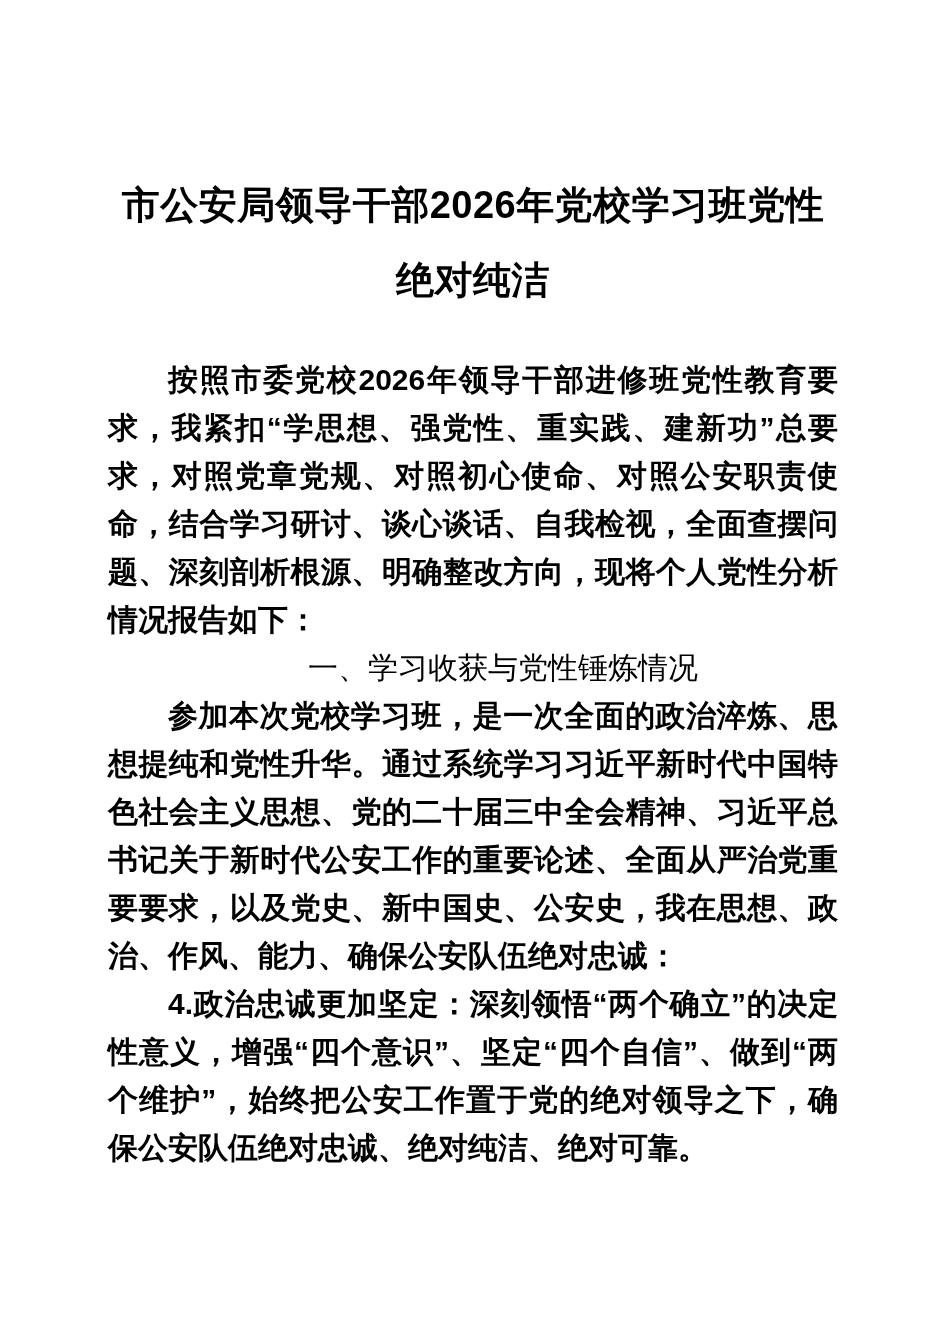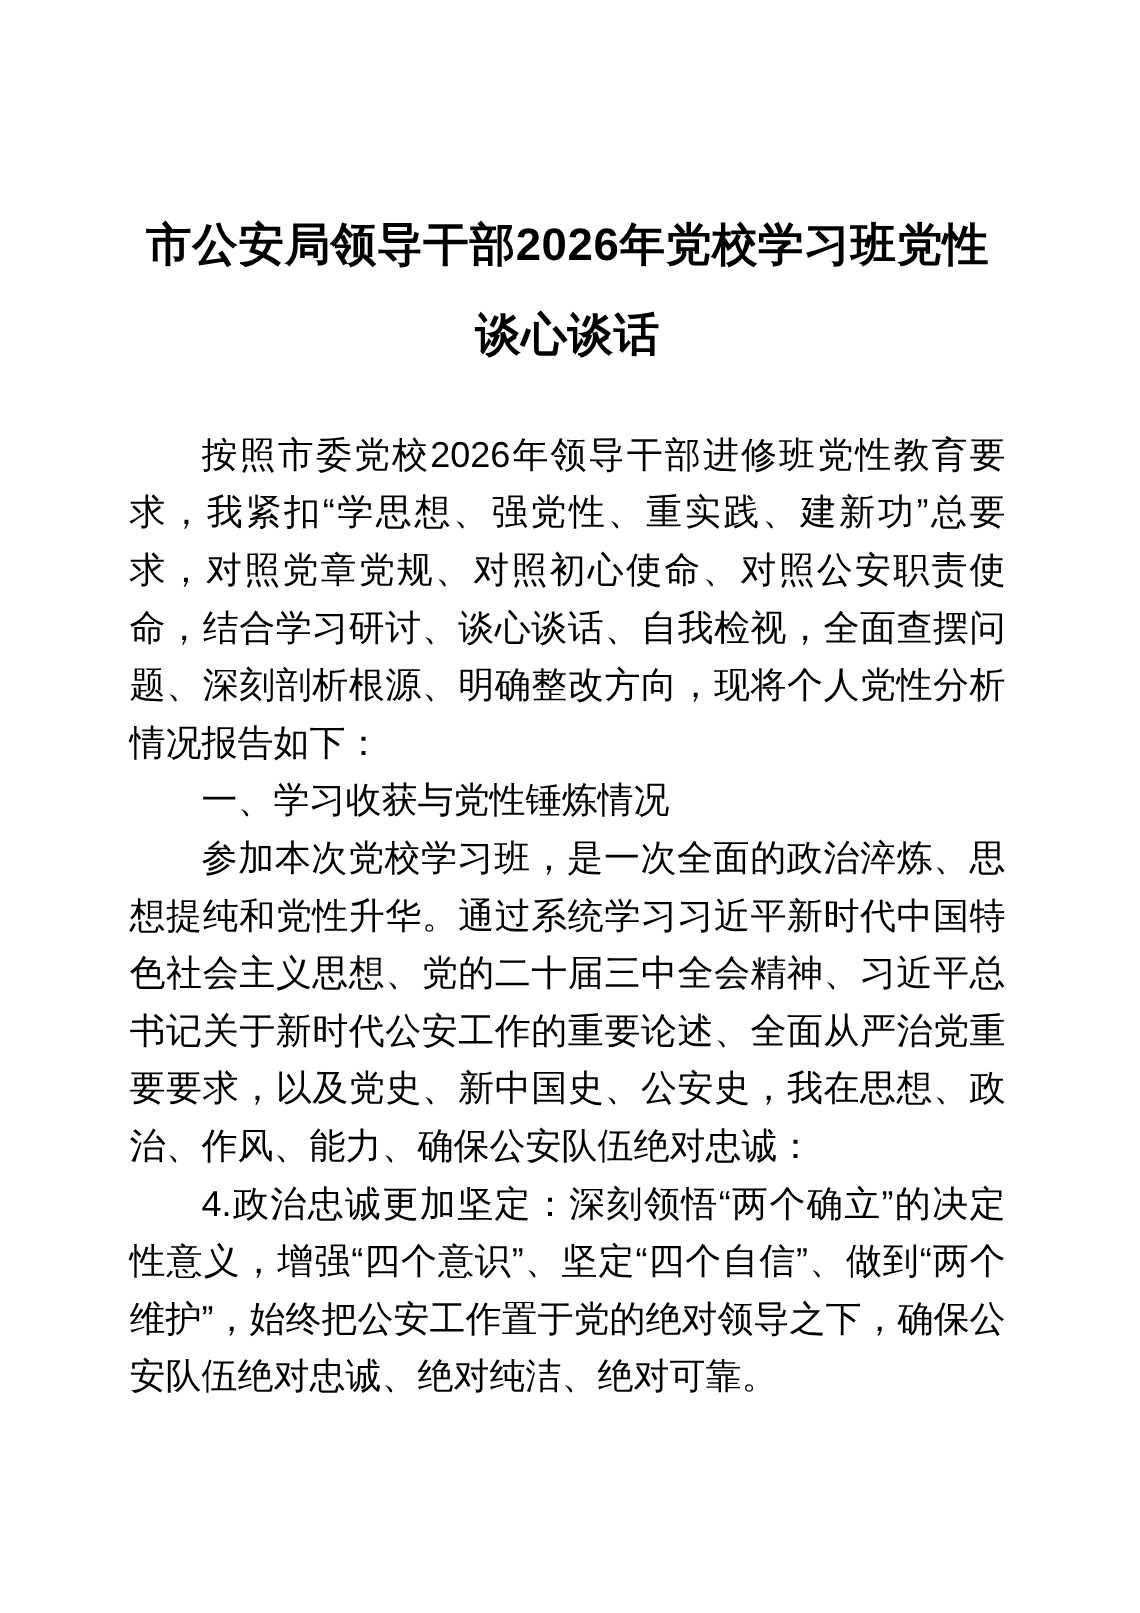--- a/index.html
+++ b/index.html
@@ -46,58 +46,58 @@
     letter-spacing: 0.5px;
     word-break: break-all;
   }
 
   
   .para {
     margin: 0;
     padding: 0;
     font-size: 30px;
     line-height: 48px;
-    font-weight: 400;
+    font-weight: 700;
     text-align: justify;
     text-justify: inter-ideograph;
     text-indent: 60px;
     word-break: break-all;
     letter-spacing: 0;
   }
 
   .para.first-body {
     margin-top: 38px;
   }
 
   .section-heading {
     margin: 0;
     padding: 0;
     font-size: 30px;
     line-height: 48px;
     font-weight: 400;
     text-indent: 60px;
-    text-align: left;
+    text-align: center;
     word-break: break-all;
   }
 
   .para + .para,
   .para + .section-heading,
   .section-heading + .para {
     margin-top: 0;
   }
 </style>
 </head>
 <body>
 
 <div class="page">
   <div class="content">
 
     <h1 class="doc-title">
         <span style="display: block;">市公安局领导干部2026年党校学习班党性</span>
-        <span style="display: block;">谈心谈话</span>
+        <span style="display: block;">绝对纯洁</span>
       </h1>
 
     <p class="para first-body">按照市委党校2026年领导干部进修班党性教育要求，我紧扣“学思想、强党性、重实践、建新功”总要求，对照党章党规、对照初心使命、对照公安职责使命，结合学习研讨、谈心谈话、自我检视，全面查摆问题、深刻剖析根源、明确整改方向，现将个人党性分析情况报告如下：</p>
 
     <p class="section-heading">一、学习收获与党性锤炼情况</p>
 
     <p class="para">参加本次党校学习班，是一次全面的政治淬炼、思想提纯和党性升华。通过系统学习习近平新时代中国特色社会主义思想、党的二十届三中全会精神、习近平总书记关于新时代公安工作的重要论述、全面从严治党重要要求，以及党史、新中国史、公安史，我在思想、政治、作风、能力、确保公安队伍绝对忠诚：</p>
 
     <p class="para">4.政治忠诚更加坚定：深刻领悟“两个确立”的决定性意义，增强“四个意识”、坚定“四个自信”、做到“两个维护”，始终把公安工作置于党的绝对领导之下，确保公安队伍绝对忠诚、绝对纯洁、绝对可靠。</p>
 

